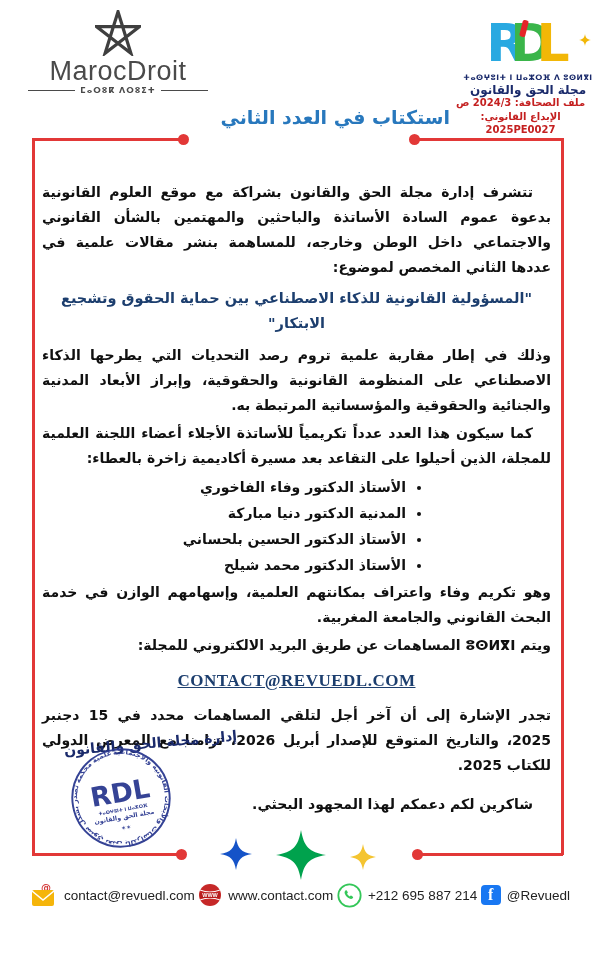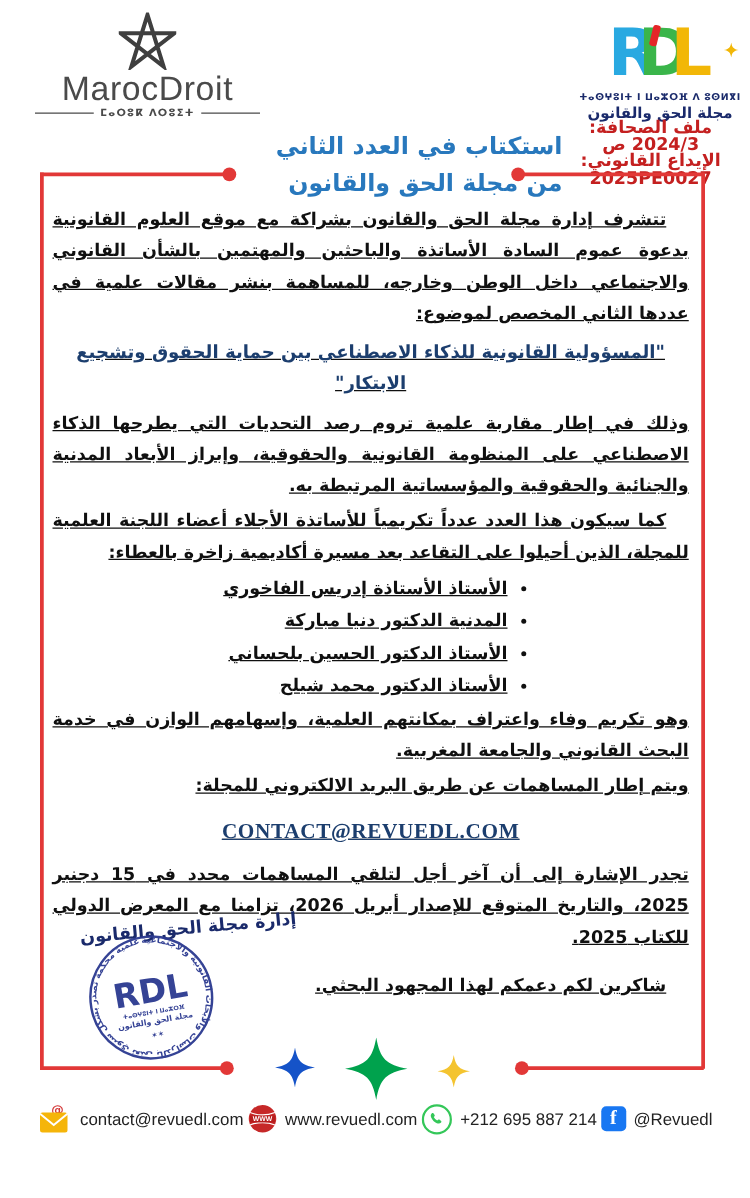--- a/index.html
+++ b/index.html
@@ -22,33 +22,33 @@
   .rdl-letters .d{font-size:52px;color:#3ab54a;margin-left:-16px;}
   .rdl-letters .l{font-size:52px;color:#f2b707;margin-left:-17px;}
   .rdl-tick{position:absolute;left:58px;top:6px;width:6px;height:17px;background:#e52528;
             transform:rotate(14deg);border-radius:2px;}
   .rdl-orn{position:absolute;right:2px;top:20px;}
   .rdl-tif{font-size:7.5px;font-weight:bold;color:#1a2a6b;letter-spacing:.5px;margin-top:1px;white-space:nowrap;}
   .rdl-ar{font-size:12px;font-weight:bold;color:#1a2a6b;margin-top:1px;}
 
   
   .meta{position:absolute;left:448px;top:96px;width:145px;direction:rtl;text-align:center;
-        color:#c42020;font-size:14px;font-weight:bold;line-height:13.5px;}
+        color:#c42020;font-size:10px;font-weight:bold;line-height:13.5px;}
 
   
   .call-title{position:absolute;left:150px;top:102px;width:300px;
               color:#2878bd;font-weight:bold;font-size:19px;line-height:30px;direction:rtl;}
 
   
   .fr{position:absolute;background:#e23837;}
   .fr-dot{position:absolute;width:11px;height:11px;border-radius:50%;background:#e23837;}
 
   
-  .content{position:absolute;left:42px;top:164px;width:509px;direction:rtl;
-           color:#101010;font-weight:bold;font-size:14px;line-height:25px;text-align:justify;text-decoration:underline;}
+  .content{position:absolute;left:42px;top:180px;width:509px;direction:rtl;
+           color:#101010;font-weight:bold;font-size:14px;line-height:25px;text-align:justify;}
   .content p{margin:0 0 3px 0;}
   .indent{text-indent:18px;}
   .subject{text-align:center;color:#1c3e6e;font-size:14.5px;margin:6px 0 7px 0 !important;text-indent:0;}
   ul.honorees{margin:1px 0 2px 0;padding:0 145px 0 0;list-style:disc;}
   ul.honorees li{line-height:26px;}
   .email-line{text-align:center;margin:10px 0 9px 0 !important;}
   .email-link{font-family:"Liberation Serif",serif;font-size:17px;font-weight:bold;
               color:#1c3e6e;text-decoration:underline;letter-spacing:.5px;direction:ltr;unicode-bidi:embed;}
   .thanks{margin:14px 18px 0 0 !important;text-align:right;text-indent:0;}
 
@@ -105,47 +105,46 @@
       <span>ص</span>
     </div>
     <div>
       <span>الإيداع القانوني:</span>
       <span dir="ltr">2025PE0027</span>
     </div>
   </div>
 
   <div class="call-title">
     <div>استكتاب في العدد الثاني</div>
-    <div>من مجلة الحق والقانون</div>
   </div>
 
   <div class="fr" style="left:32px;top:138px;width:2.5px;height:717px;"></div>
   <div class="fr" style="left:561px;top:138px;width:2.5px;height:717px;"></div>
   <div class="fr" style="left:32px;top:138px;width:152px;height:2.5px;"></div>
   <div class="fr-dot" style="left:178px;top:134px;"></div>
   <div class="fr" style="left:414px;top:138px;width:149px;height:2.5px;"></div>
   <div class="fr-dot" style="left:409px;top:134px;"></div>
   <div class="fr" style="left:32px;top:853px;width:150px;height:2.5px;"></div>
   <div class="fr-dot" style="left:176px;top:849px;"></div>
   <div class="fr" style="left:417px;top:853px;width:146px;height:2.5px;"></div>
   <div class="fr-dot" style="left:412px;top:849px;"></div>
 
   <div class="content">
     <p class="indent">تتشرف إدارة مجلة الحق والقانون بشراكة مع موقع العلوم القانونية بدعوة عموم السادة الأساتذة والباحثين والمهتمين بالشأن القانوني والاجتماعي داخل الوطن وخارجه، للمساهمة بنشر مقالات علمية في عددها الثاني المخصص لموضوع:</p>
     <p class="subject">"المسؤولية القانونية للذكاء الاصطناعي بين حماية الحقوق وتشجيع الابتكار"</p>
     <p>وذلك في إطار مقاربة علمية تروم رصد التحديات التي يطرحها الذكاء الاصطناعي على المنظومة القانونية والحقوقية، وإبراز الأبعاد المدنية والجنائية والحقوقية والمؤسساتية المرتبطة به.</p>
     <p class="indent">كما سيكون هذا العدد عدداً تكريمياً للأساتذة الأجلاء أعضاء اللجنة العلمية للمجلة، الذين أحيلوا على التقاعد بعد مسيرة أكاديمية زاخرة بالعطاء:</p>
     <ul class="honorees">
-      <li>الأستاذ الأستاذة إدريس الفاخوري</li>
+      <li>الأستاذ الدكتور وفاء الفاخوري</li>
       <li>المدنية الدكتور دنيا مباركة</li>
       <li>الأستاذ الدكتور الحسين بلحساني</li>
       <li>الأستاذ الدكتور محمد شيلح</li>
     </ul>
     <p>وهو تكريم وفاء واعتراف بمكانتهم العلمية، وإسهامهم الوازن في خدمة البحث القانوني والجامعة المغربية.</p>
-    <p>ويتم إطار المساهمات عن طريق البريد الالكتروني للمجلة:</p>
+    <p>ويتم ⵓⵙⵍⴳⵏ المساهمات عن طريق البريد الالكتروني للمجلة:</p>
     <p class="email-line">
       <a class="email-link" href="#">CONTACT@REVUEDL.COM</a>
     </p>
     <p>تجدر الإشارة إلى أن آخر أجل لتلقي المساهمات محدد في 15 دجنبر 2025، والتاريخ المتوقع للإصدار أبريل 2026، تزامنا مع المعرض الدولي للكتاب 2025.</p>
     <p class="thanks">شاكرين لكم دعمكم لهذا المجهود البحثي.</p>
   </div>
 
   <div class="signature">إدارة مجلة الحق والقانون</div>
   <svg class="stamp" viewBox="0 0 130 130">
     <defs>
@@ -182,21 +181,21 @@
       <span class="f-text">contact@revuedl.com</span>
     </div>
 
     <div class="f-item">
       <svg width="24" height="24" viewBox="0 0 24 24">
         <circle cx="12" cy="12" r="11" fill="#c62828"></circle>
         <path d="M2 7 Q12 11 22 7 M2 17 Q12 13 22 17" stroke="#fff" stroke-width="1" fill="none"></path>
         <rect x="2" y="9.5" width="20" height="5.5" fill="#b71c1c"></rect>
         <text x="12" y="14" text-anchor="middle" font-size="5.5" font-weight="bold" fill="#fff" font-family="Liberation Sans, sans-serif">WWW</text>
       </svg>
-      <span class="f-text">www.revuedl.com</span>
+      <span class="f-text">www.contact.com</span>
     </div>
 
     <div class="f-item">
       <svg width="25" height="25" viewBox="0 0 28 28">
         <circle cx="14" cy="14" r="12.5" fill="none" stroke="#34c759" stroke-width="2"></circle>
         <path d="M9.5 8.5 c-1 1-1.3 2.2-.6 3.8 c1 2.3 2.8 4.1 5.1 5.1 c1.6.7 2.8.4 3.8-.6 c.4-.4.4-1 0-1.4 l-1.6-1.2 c-.3-.2-.8-.2-1.1.1 l-.8.7 c-1.3-.7-2.4-1.8-3.1-3.1 l.7-.8 c.3-.3.3-.8.1-1.1 L10.9 8.5 c-.4-.4-1-.4-1.4 0 Z" fill="#34c759"></path>
       </svg>
       <span class="f-text">+212 695 887 214</span>
     </div>
 

